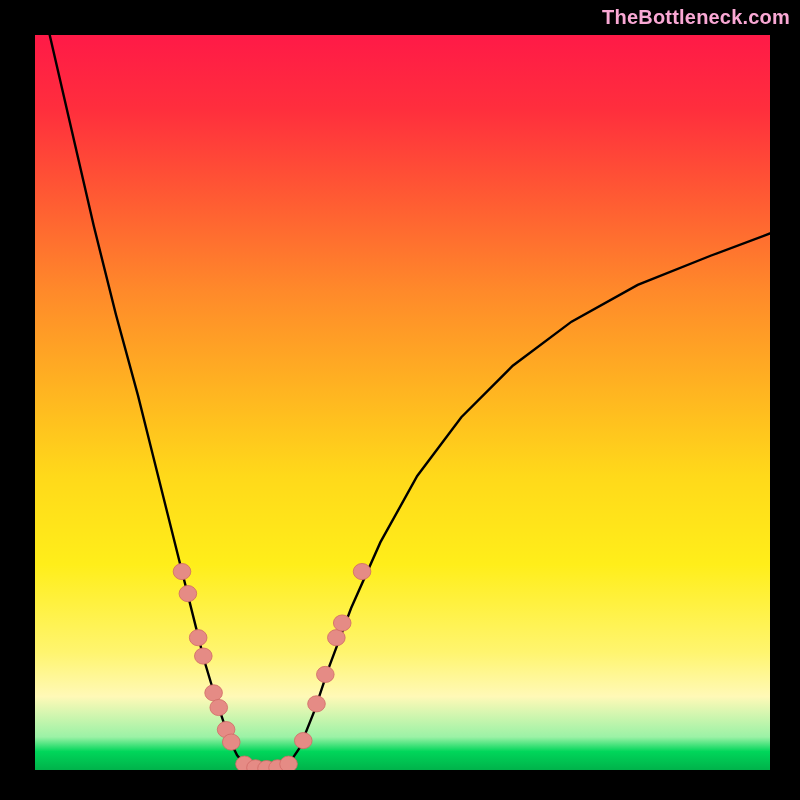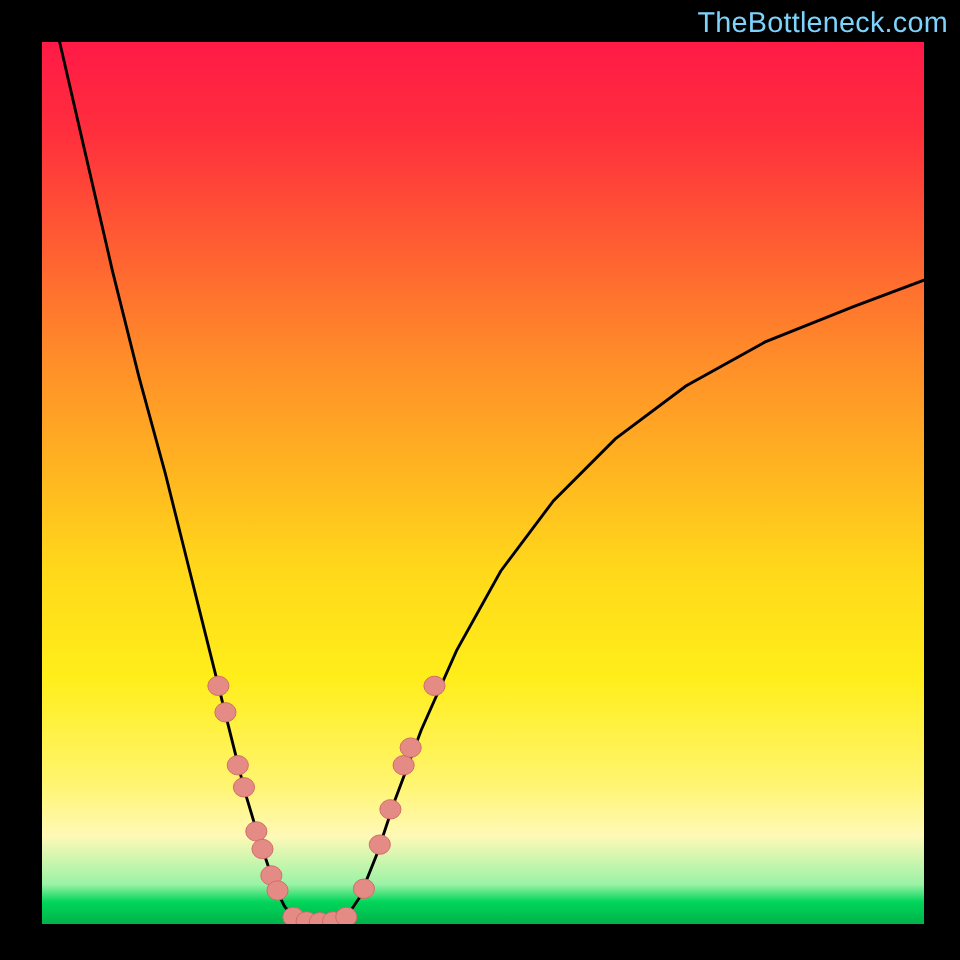--- a/index.html
+++ b/index.html
@@ -12,21 +12,21 @@
     #ff8a2a 35%,
     #ffb321 48%,
     #ffd91a 60%,
     #ffee1a 72%,
     #fff56f 84%,
     #fff9b7 90%,
     #9bf2a6 95.5%,
     #00d65a 97.5%,
     #00b24a 100%)}
   svg.curves{position:absolute;inset:0;width:100%;height:100%}
-  .watermark{position:absolute;top:6px;right:10px;color:#7dd3fc;font-size:24px;font-weight:400;letter-spacing:.2px}
+  .watermark{position:absolute;top:6px;right:10px;color:#f9a8d4;font-size:20px;font-weight:700;letter-spacing:.2px}
 </style>
 </head>
 <body>
 
 <div class="stage">
   <div class="plot">
     <div class="gradient"></div>
     <svg class="curves" viewBox="0 0 735 735" preserveAspectRatio="none">
       <g id="curve-group">
           <path d="M14.70,0.00 L36.75,95.55 L58.80,191.10 L80.85,279.30 L102.90,360.15 L117.60,418.95 L132.30,477.75 L147.00,536.55 L158.03,580.65 L169.05,624.75 L180.07,661.50 L187.43,683.55 L194.78,705.60 L202.13,720.30 L209.47,729.12 L209.47,729.12 L220.50,732.79 L231.53,733.53 L242.55,732.79 L253.57,729.12 L253.57,729.12 L264.60,712.95 L279.30,676.20 L294.00,632.10 L316.05,573.30 L345.45,507.15 L382.20,441.00 L426.30,382.20 L477.75,330.75 L536.55,286.65 L602.70,249.90 L676.20,220.50 L735.00,198.45" fill="none" stroke="#000000" stroke-width="2.4" stroke-linecap="round"></path>

